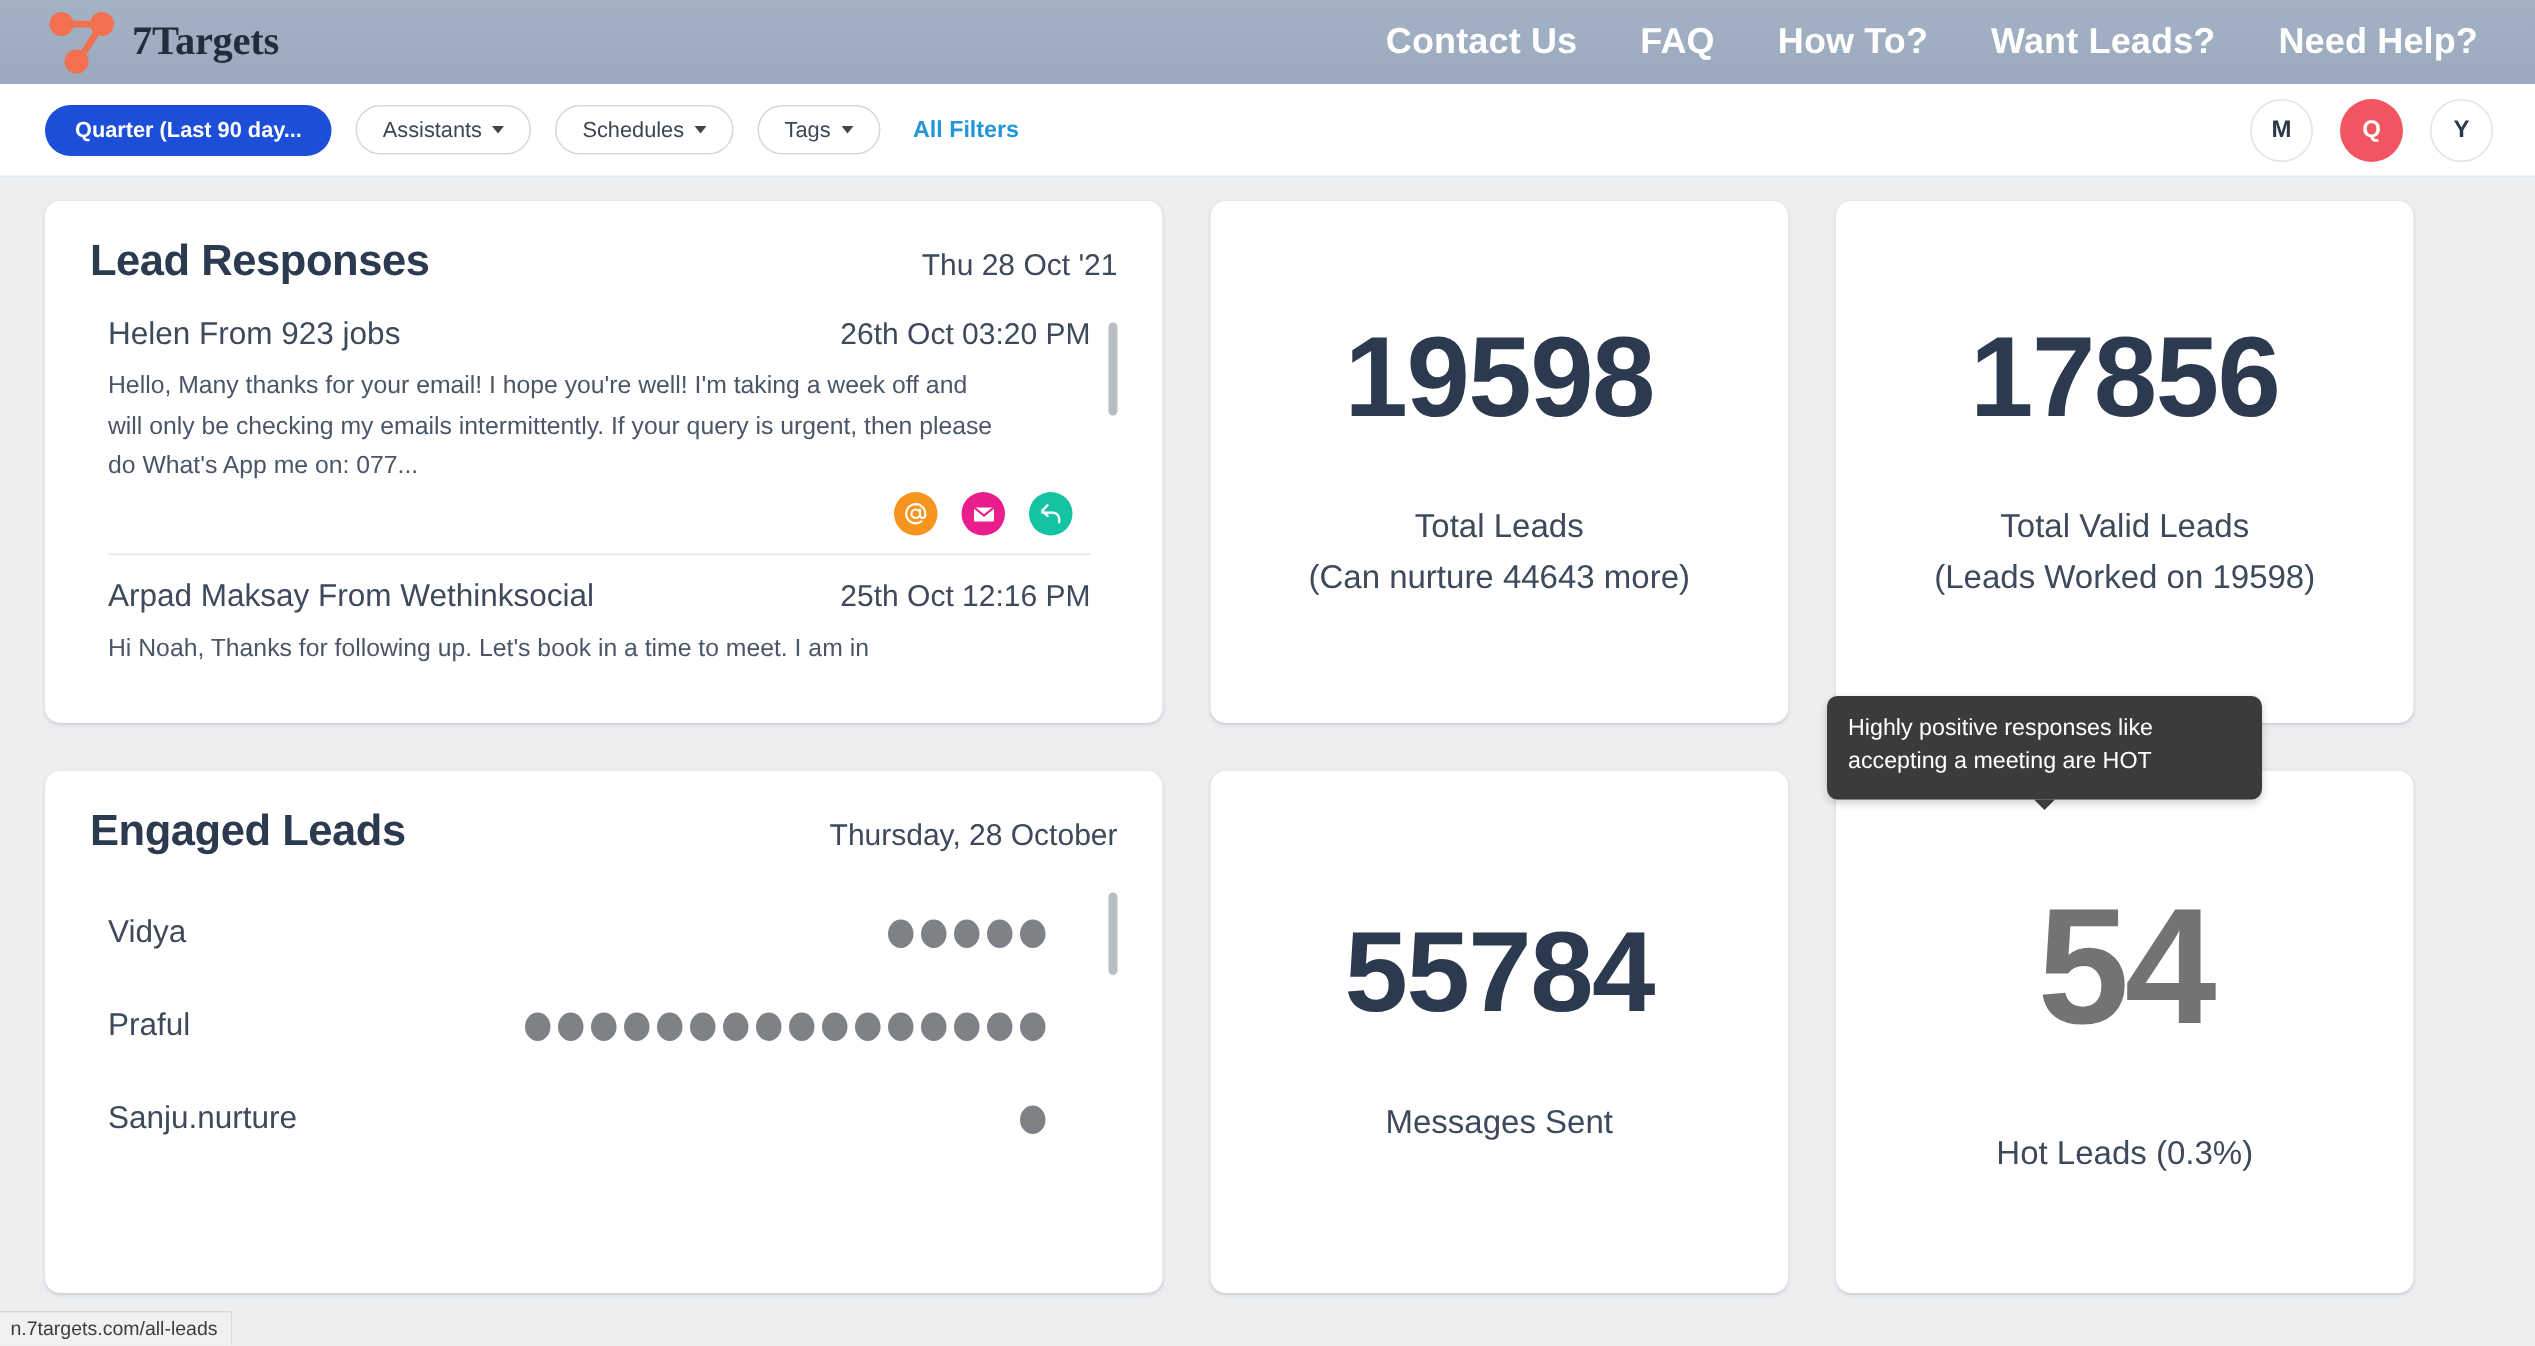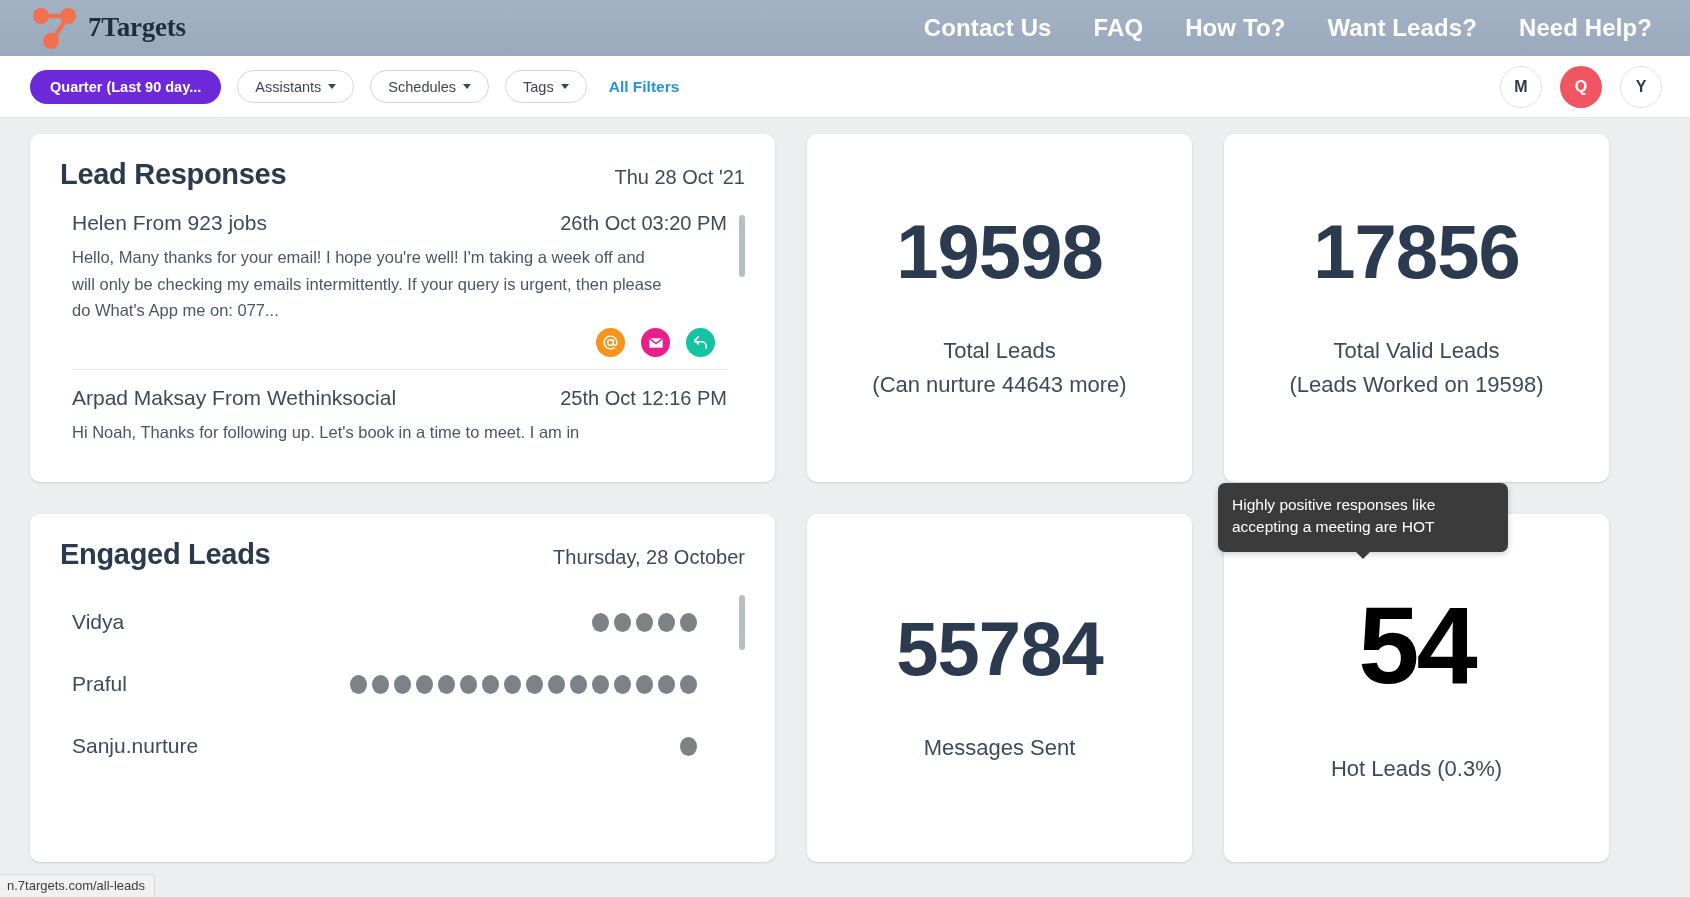--- a/index.html
+++ b/index.html
@@ -66,21 +66,21 @@
     height: 33px;
     border-radius: 17px;
     display: inline-flex;
     align-items: center;
     padding: 0 17px;
     font-size: 14.5px;
     cursor: pointer;
     white-space: nowrap;
   }
   .chip-primary {
-    background: #6d28d9;
+    background: #1d4ed8;
     color: #ffffff;
     font-weight: 700;
     padding: 0 20px;
     height: 34px;
     border-radius: 18px;
     font-size: 14.5px;
   }
   .chip-outline {
     background: #ffffff;
     border: 1px solid #d3d7dc;
@@ -260,39 +260,39 @@
     position: relative;
   }
   .stat-number {
     font-size: 76px;
     font-weight: 700;
     color: #2b3a4e;
     line-height: 1;
     letter-spacing: -1px;
     margin-bottom: 44px;
   }
-  .stat-number.accent { color: #000000; font-size: 110px; letter-spacing: -3px; margin-bottom: 52px; }
+  .stat-number.accent { color: #737373; font-size: 110px; letter-spacing: -3px; margin-bottom: 52px; }
   .stat-label {
     font-size: 22px;
     color: #3d4a5c;
     line-height: 1.55;
     font-weight: 400;
   }
   .stat-sub {
     font-size: 22px;
     color: #3d4a5c;
     line-height: 1.55;
     font-weight: 400;
   }
 
   
   .tooltip {
     position: absolute;
     left: 1218px;
-    top: 483px;
+    top: 464px;
     width: 290px;
     background: #3b3b3b;
     color: #ffffff;
     border-radius: 7px;
     padding: 11px 14px 13px 14px;
     font-size: 15.5px;
     line-height: 1.45;
     z-index: 50;
     box-shadow: 0 2px 6px rgba(0,0,0,0.2);
   }

